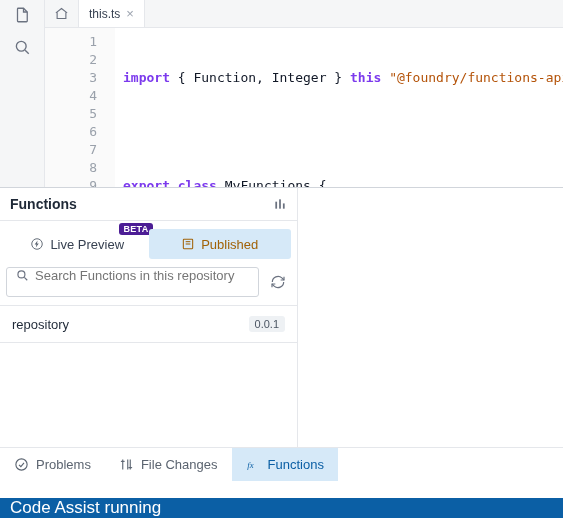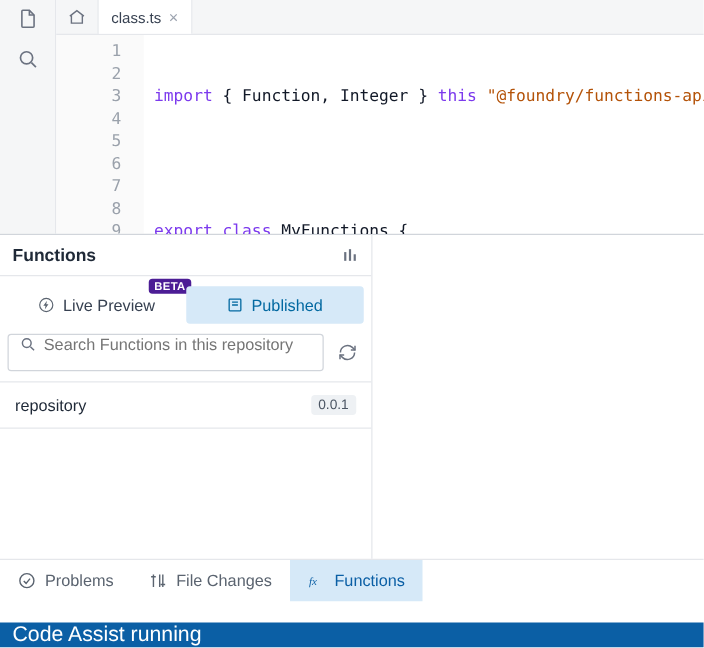--- a/index.html
+++ b/index.html
@@ -13,32 +13,32 @@
 .tabbar { height: 28px; background: #f5f6f7; border-bottom: 1px solid #e5e7eb; display: flex; align-items: stretch; }
 .tabbar-home { width: 34px; display: flex; align-items: center; justify-content: center; color: #6b7280; border-right: 1px solid #e5e7eb; }
 .tab { display: flex; align-items: center; gap: 6px; padding: 0 10px; background: #fff; border-right: 1px solid #e5e7eb; font-size: 12px; color: #374151; }
 .tab .close { color: #9ca3af; font-size: 13px; line-height: 1; }
 
 .code-area { flex: 1; display: flex; font-family: "SF Mono", Menlo, Consolas, monospace; font-size: 13px; line-height: 18px; overflow: hidden; }
 .gutter { width: 70px; background: #fafafa; text-align: right; color: #9aa1ab; padding: 5px 18px 0 0; user-select: none; border-right: none; }
 .gutter div { height: 18px; }
 .code { flex: 1; padding: 5px 0 0 8px; white-space: pre; overflow-x: auto; }
 .code div { height: 18px; }
-.kw-purple { color: #7c3aed; }
+.kw-purple { color: #7c3aed; font-weight: bold; }
 .ident { color: #111827; }
 .str { color: #b45309; }
 
 .middle { display: flex; flex: 1; min-height: 0; }
 .func-panel { width: 298px; border-top: 1px solid #d1d5db; border-right: 1px solid #e5e7eb; background: #fff; display: flex; flex-direction: column; }
 .func-header { display: flex; align-items: center; justify-content: space-between; padding: 8px 10px; border-bottom: 1px solid #e5e7eb; font-weight: 600; font-size: 14px; }
 .func-header .spacer-icon { color: #6b7280; }
 
 .toggle-row { display: flex; padding: 8px 6px; gap: 0; position: relative; }
 .toggle-btn { flex: 1; display: flex; align-items: center; justify-content: center; gap: 6px; height: 30px; font-size: 13px; border: none; background: transparent; cursor: pointer; color: #374151; position: relative; }
-.toggle-btn.active { background: #d6e9f8; color: #0369a1; border-radius: 3px; }
+.toggle-btn.active { background: #d6e9f8; color: #a16207; border-radius: 3px; }
 .beta { position: absolute; top: -6px; right: -4px; background: #4c1d95; color: #fff; font-size: 9px; font-weight: 700; padding: 1px 4px; border-radius: 3px; letter-spacing: 0.3px; }
 
 .search-row { display: flex; padding: 0 6px 8px 6px; gap: 6px; align-items: center; }
 .search-box { flex: 1; display: flex; align-items: flex-start; gap: 6px; border: 1px solid #d1d5db; border-radius: 3px; height: 30px; padding: 0 8px; color: #6b7280; }
 .search-box input { border: none; outline: none; flex: 1; font-size: 13px; background: transparent; }
 .refresh-btn { width: 26px; height: 26px; display: flex; align-items: center; justify-content: center; color: #6b7280; cursor: pointer; }
 
 .func-list { border-top: 1px solid #e5e7eb; border-bottom: 1px solid #e5e7eb; }
 .func-item { display: flex; justify-content: space-between; align-items: center; padding: 10px 12px; font-size: 13px; }
 .version-badge { background: #eef1f4; color: #4b5563; font-size: 11px; padding: 2px 6px; border-radius: 3px; }
@@ -75,21 +75,21 @@
 
   <div class="editor-pane">
     <div class="tabbar">
       <div class="tabbar-home">
         <svg width="15" height="15" viewBox="0 0 24 24" fill="none" stroke="currentColor" stroke-width="1.8">
             <path d="M3 11l9-7 9 7"></path>
             <path d="M5 10v10h14V10"></path>
           </svg>
       </div>
       <div class="tab">
-        <span>class.ts</span>
+        <span>this.ts</span>
         <span class="close">×</span>
       </div>
     </div>
 
     <div class="code-area">
       <div class="gutter">
         <div>1</div>
         <div>2</div>
         <div>3</div>
         <div>4</div>

